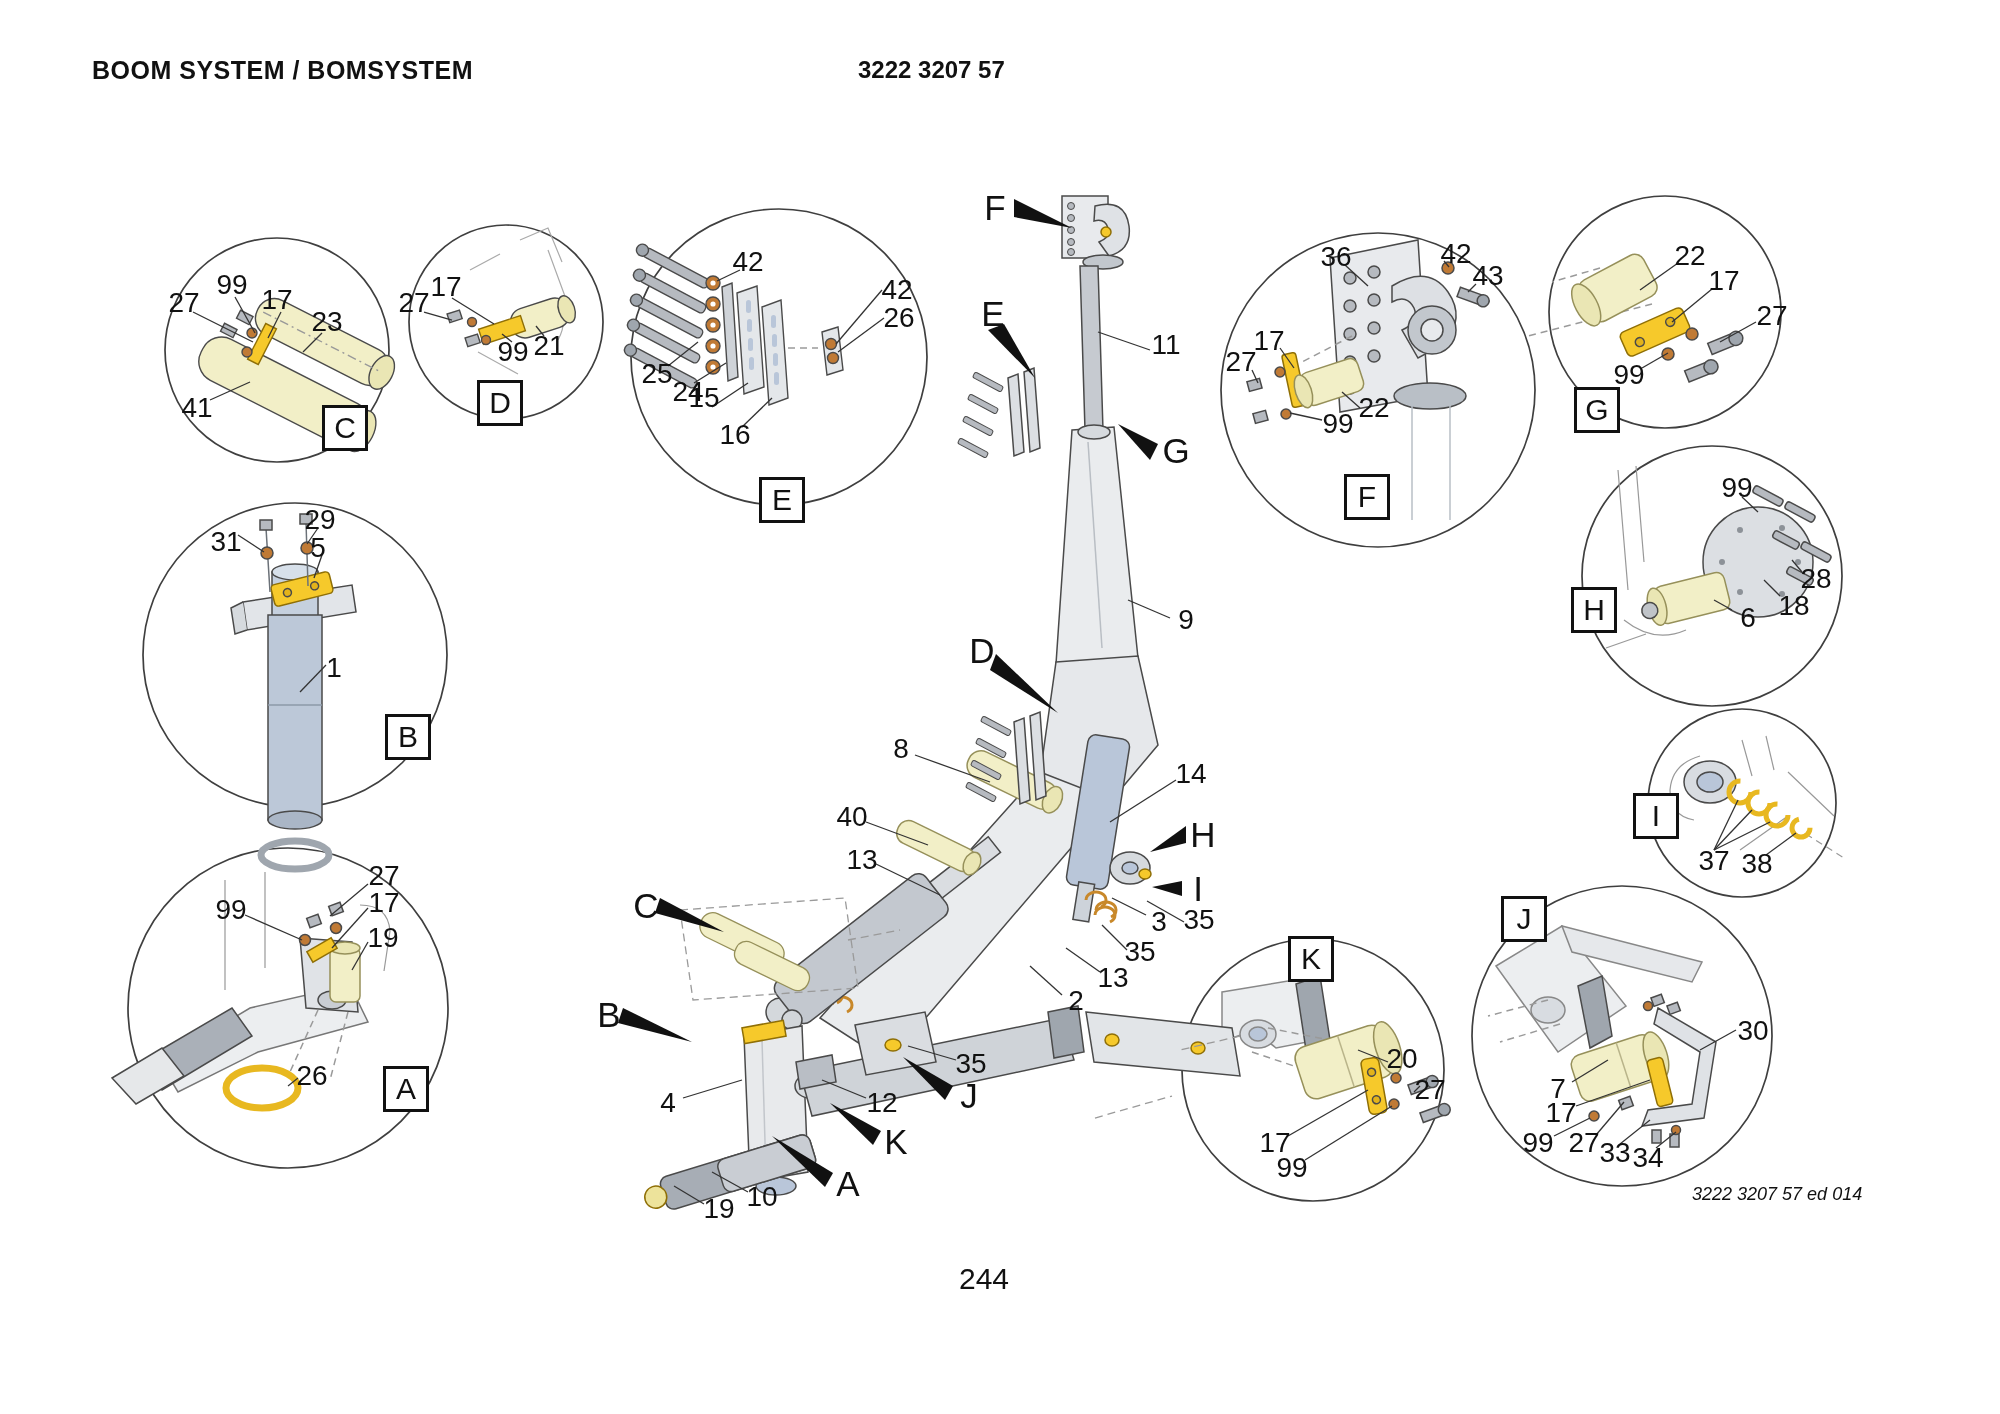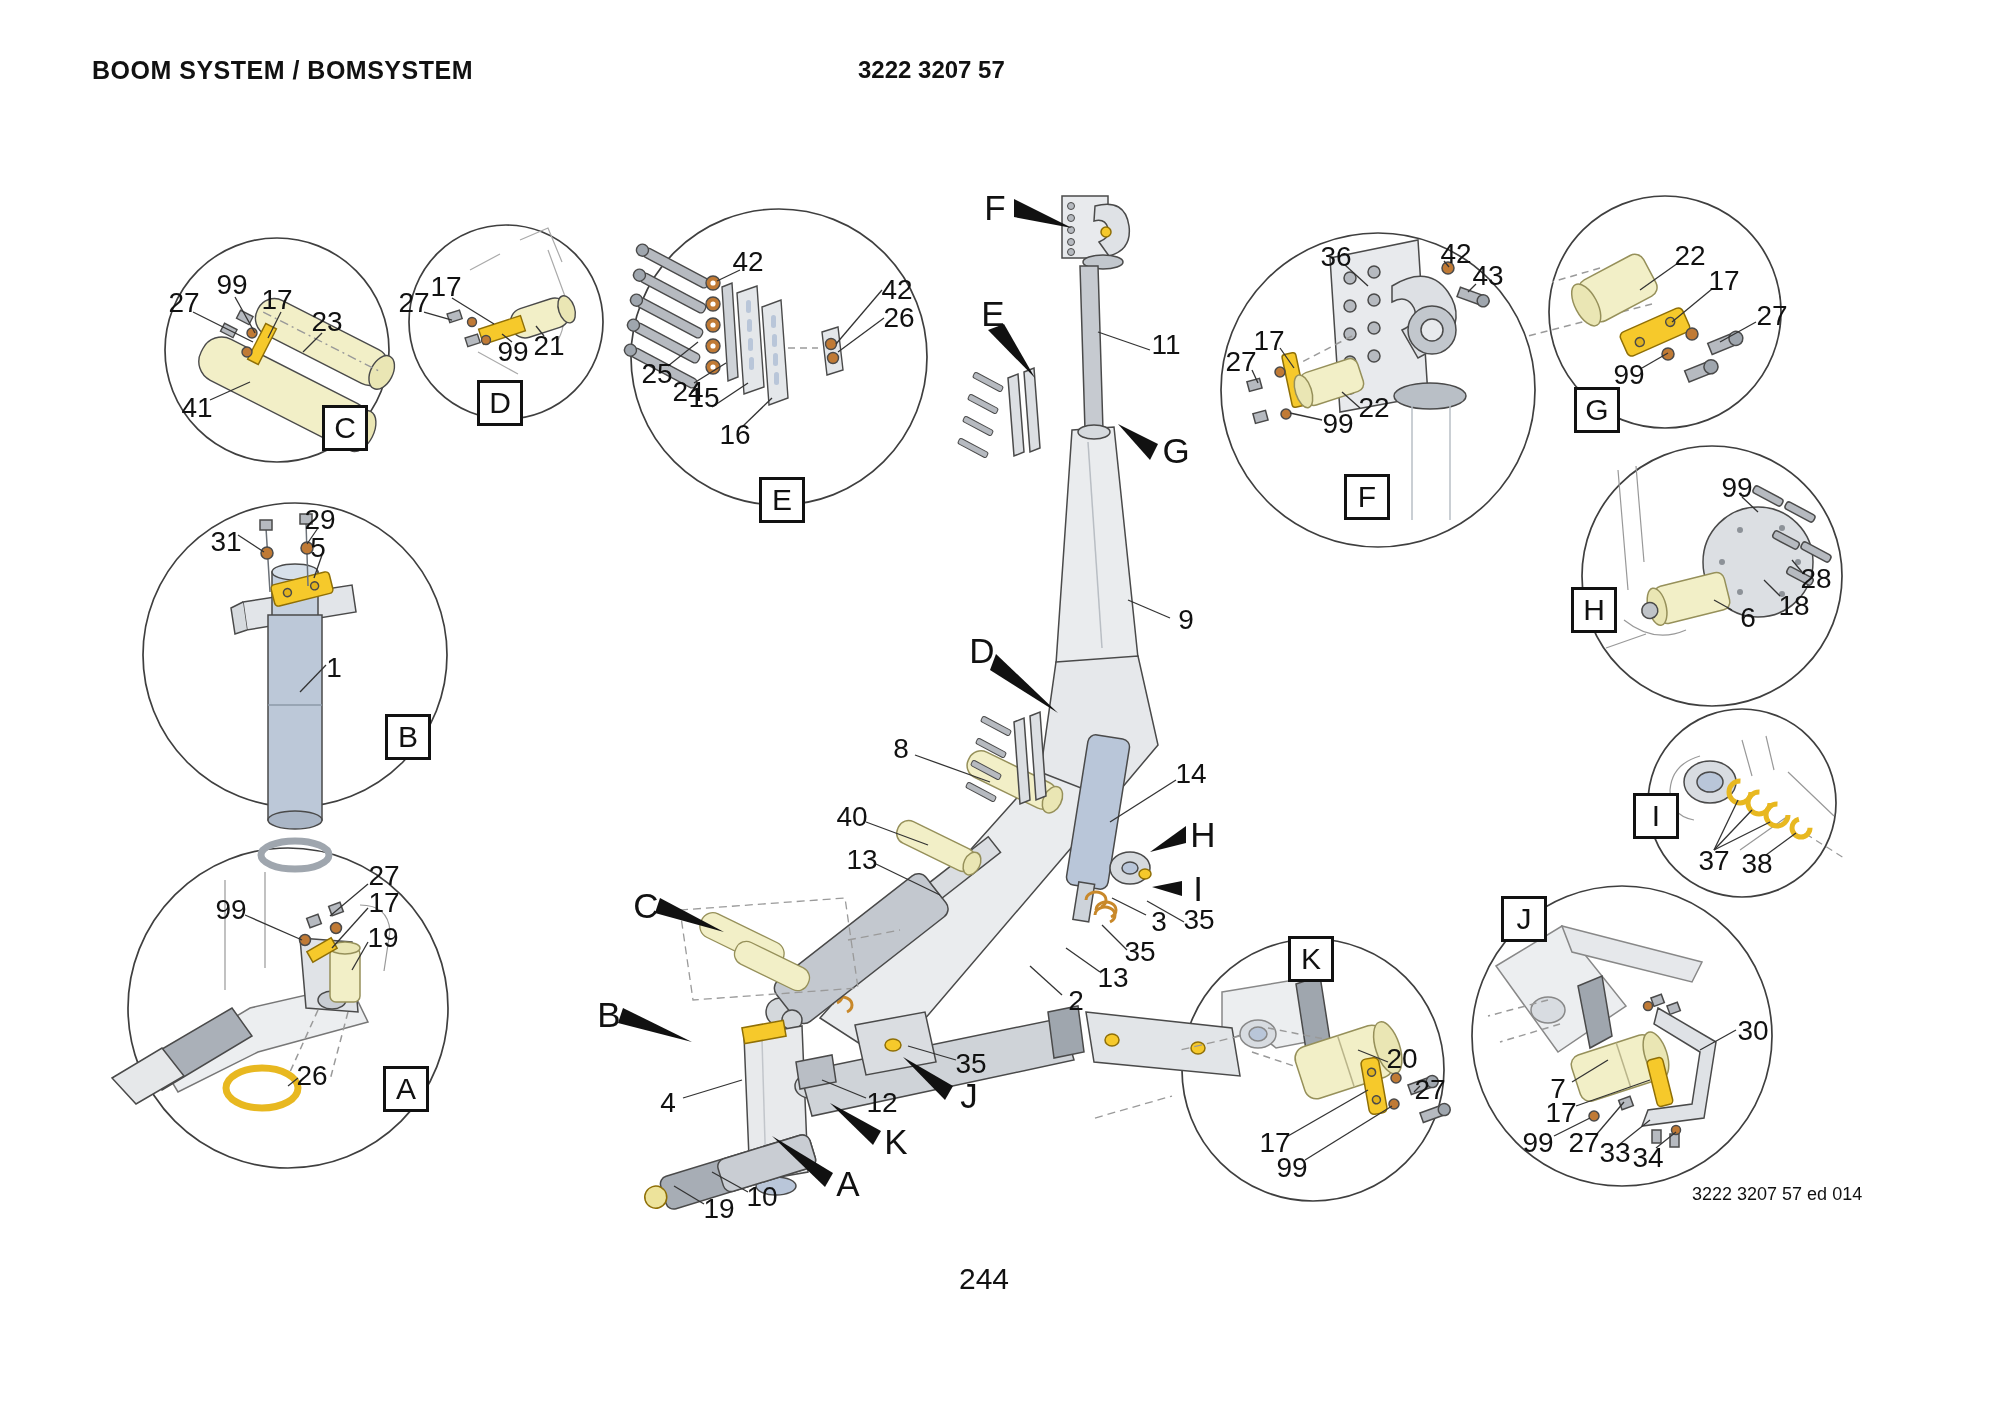--- a/index.html
+++ b/index.html
@@ -3,21 +3,21 @@
 <meta charset="utf-8">
 <style>
   html,body{margin:0;padding:0;background:#fff;}
   .page{position:relative;width:2000px;height:1414px;background:#fff;overflow:hidden;
         font-family:"Liberation Sans",sans-serif;color:#111;}
   .art{position:absolute;left:0;top:0;}
   .hdr-title{position:absolute;left:92px;top:56px;font-size:25px;font-weight:bold;letter-spacing:.5px;}
   .hdr-doc{position:absolute;left:858px;top:56px;font-size:24px;font-weight:bold;}
   .brand{position:absolute;left:78px;top:1282px;font-size:64px;font-weight:400;}
   .pagenum{position:absolute;left:984px;top:1262px;font-size:30px;transform:translateX(-50%);text-align:right;}
-  .edition{position:absolute;left:1692px;top:1184px;font-size:18px;}
+  .edition{position:absolute;left:1692px;top:1184px;font-size:18px;font-style:italic;}
   .callout{position:absolute;transform:translate(-50%,-50%);font-size:28px;line-height:1;white-space:nowrap;}
   .arrowletter{position:absolute;transform:translate(-50%,-50%);font-size:35px;line-height:1;}
   .refbox{position:absolute;transform:translate(-50%,-50%);width:40px;height:40px;border:3px solid #111;
           background:#fff;display:flex;align-items:center;justify-content:center;font-size:30px;line-height:1;}
 </style>
 </head>
 <body>
 
 <div class="page">
 

